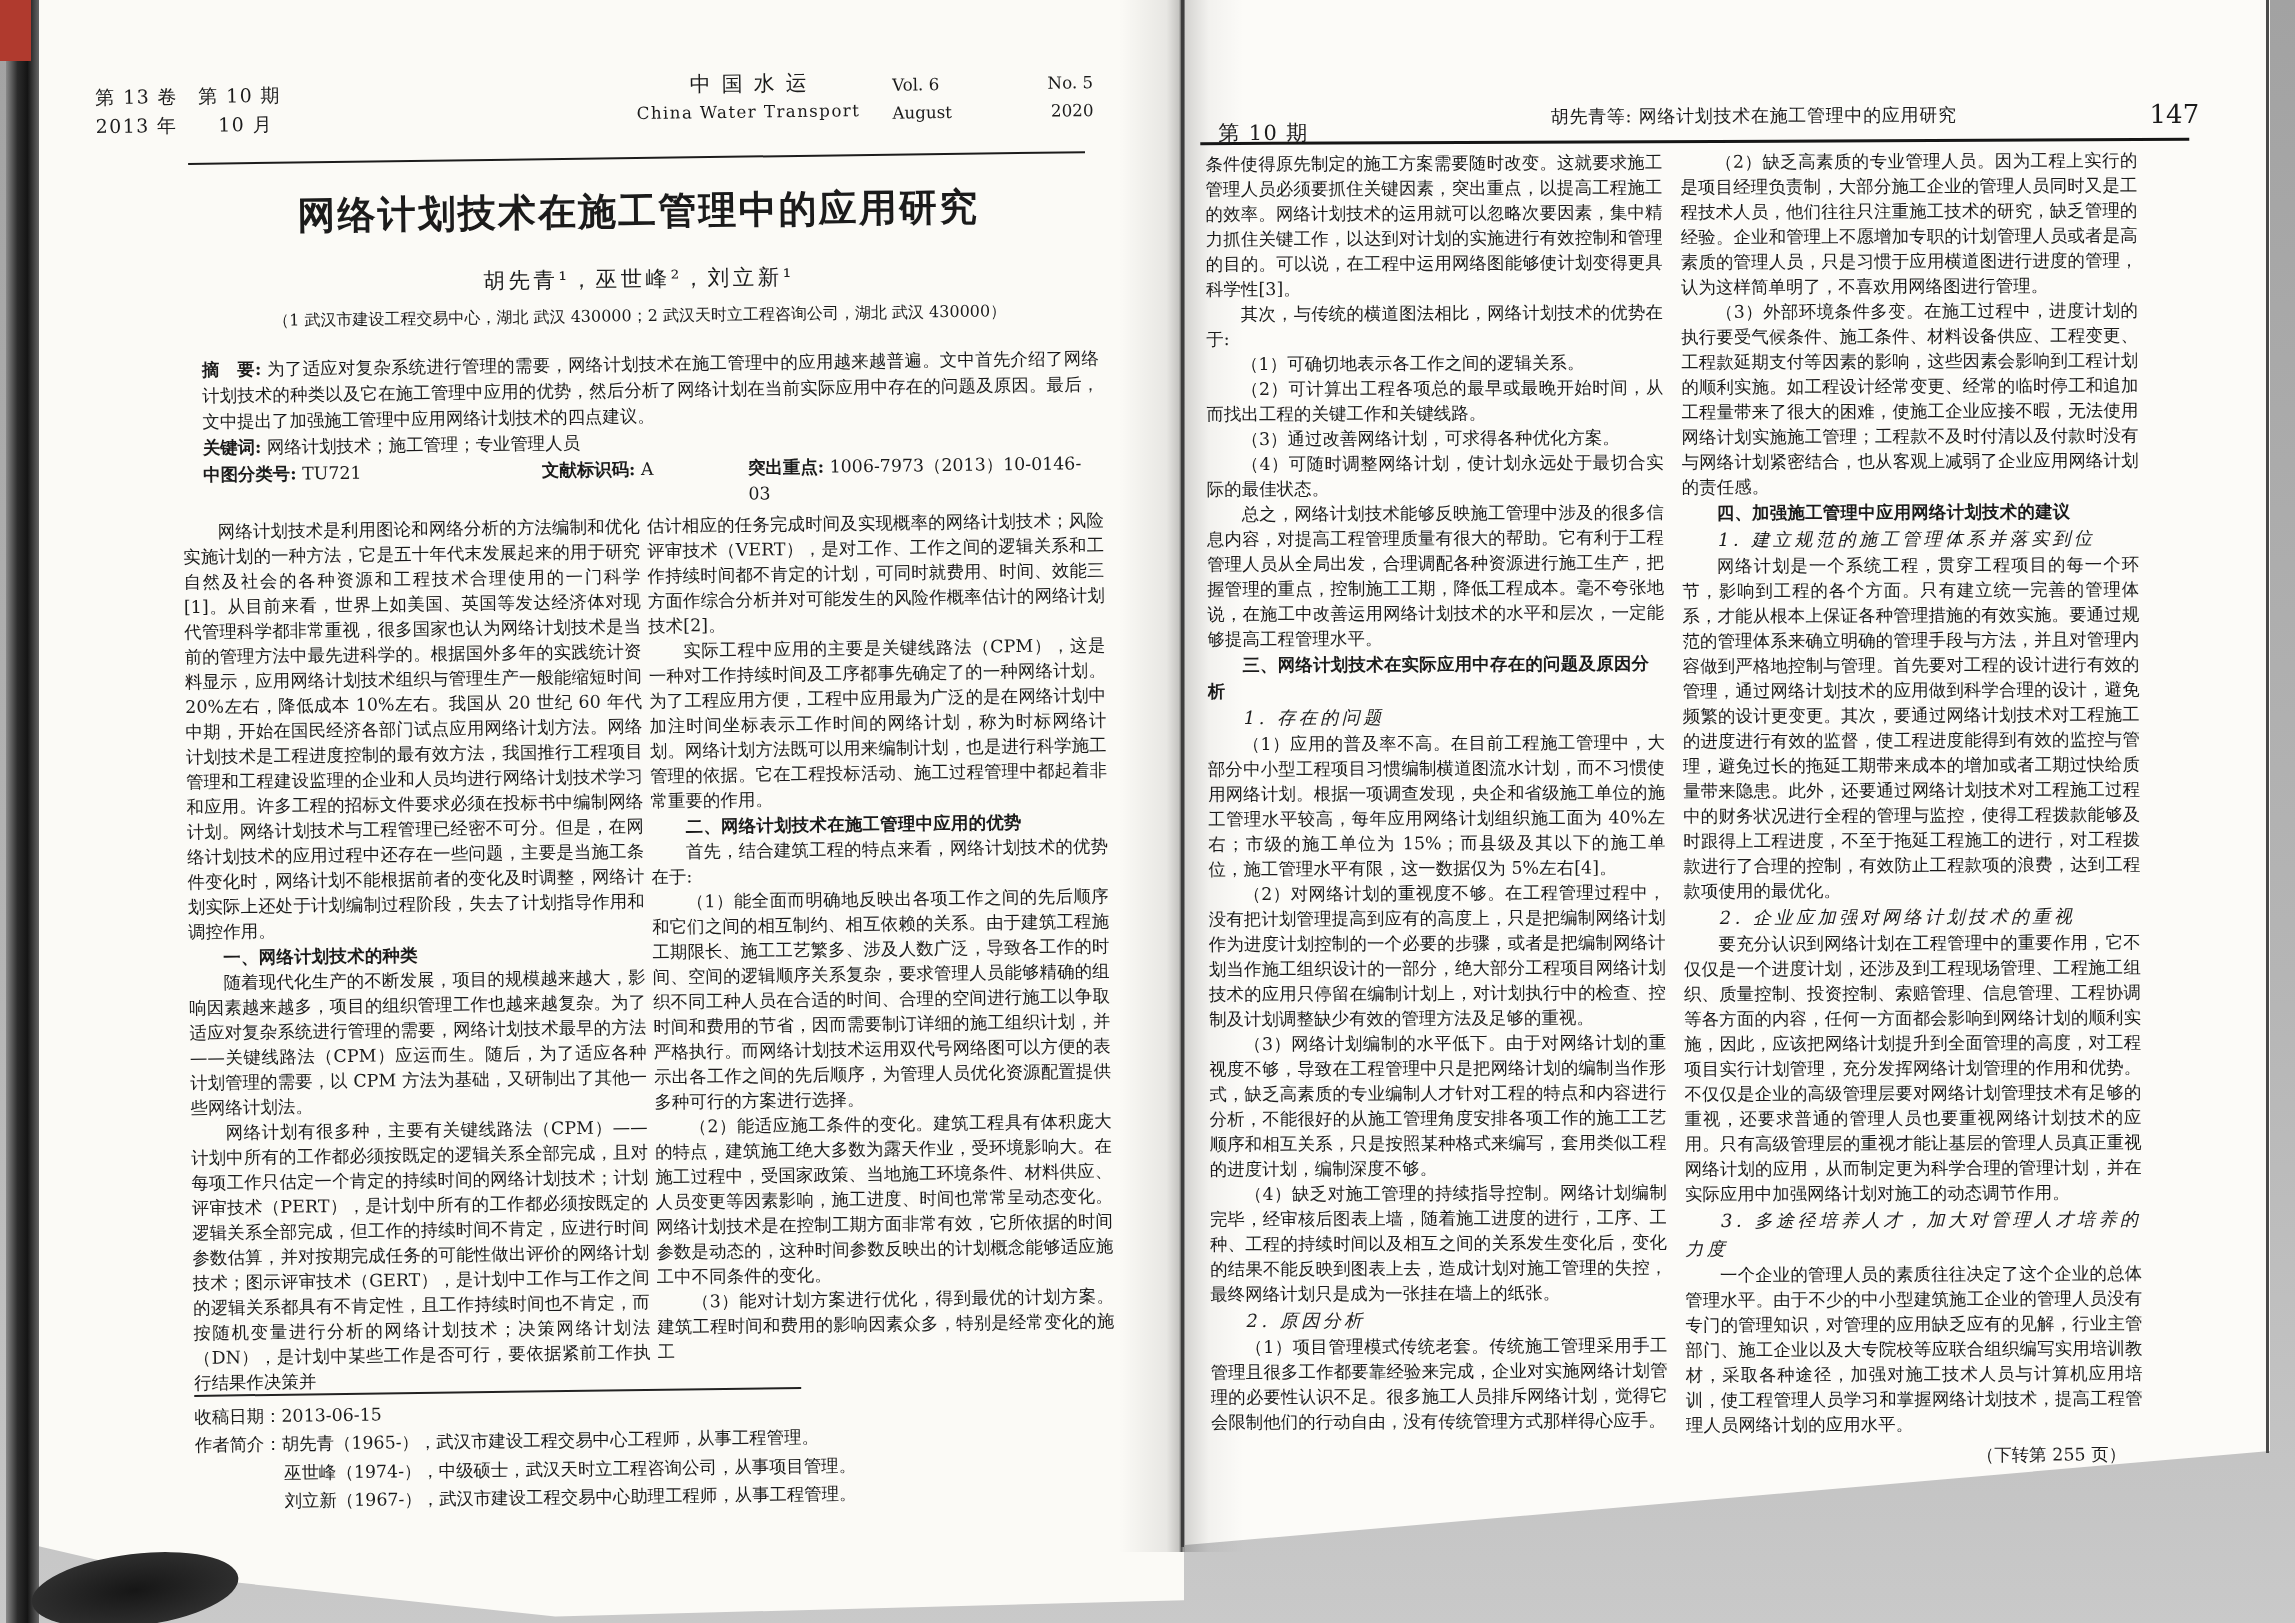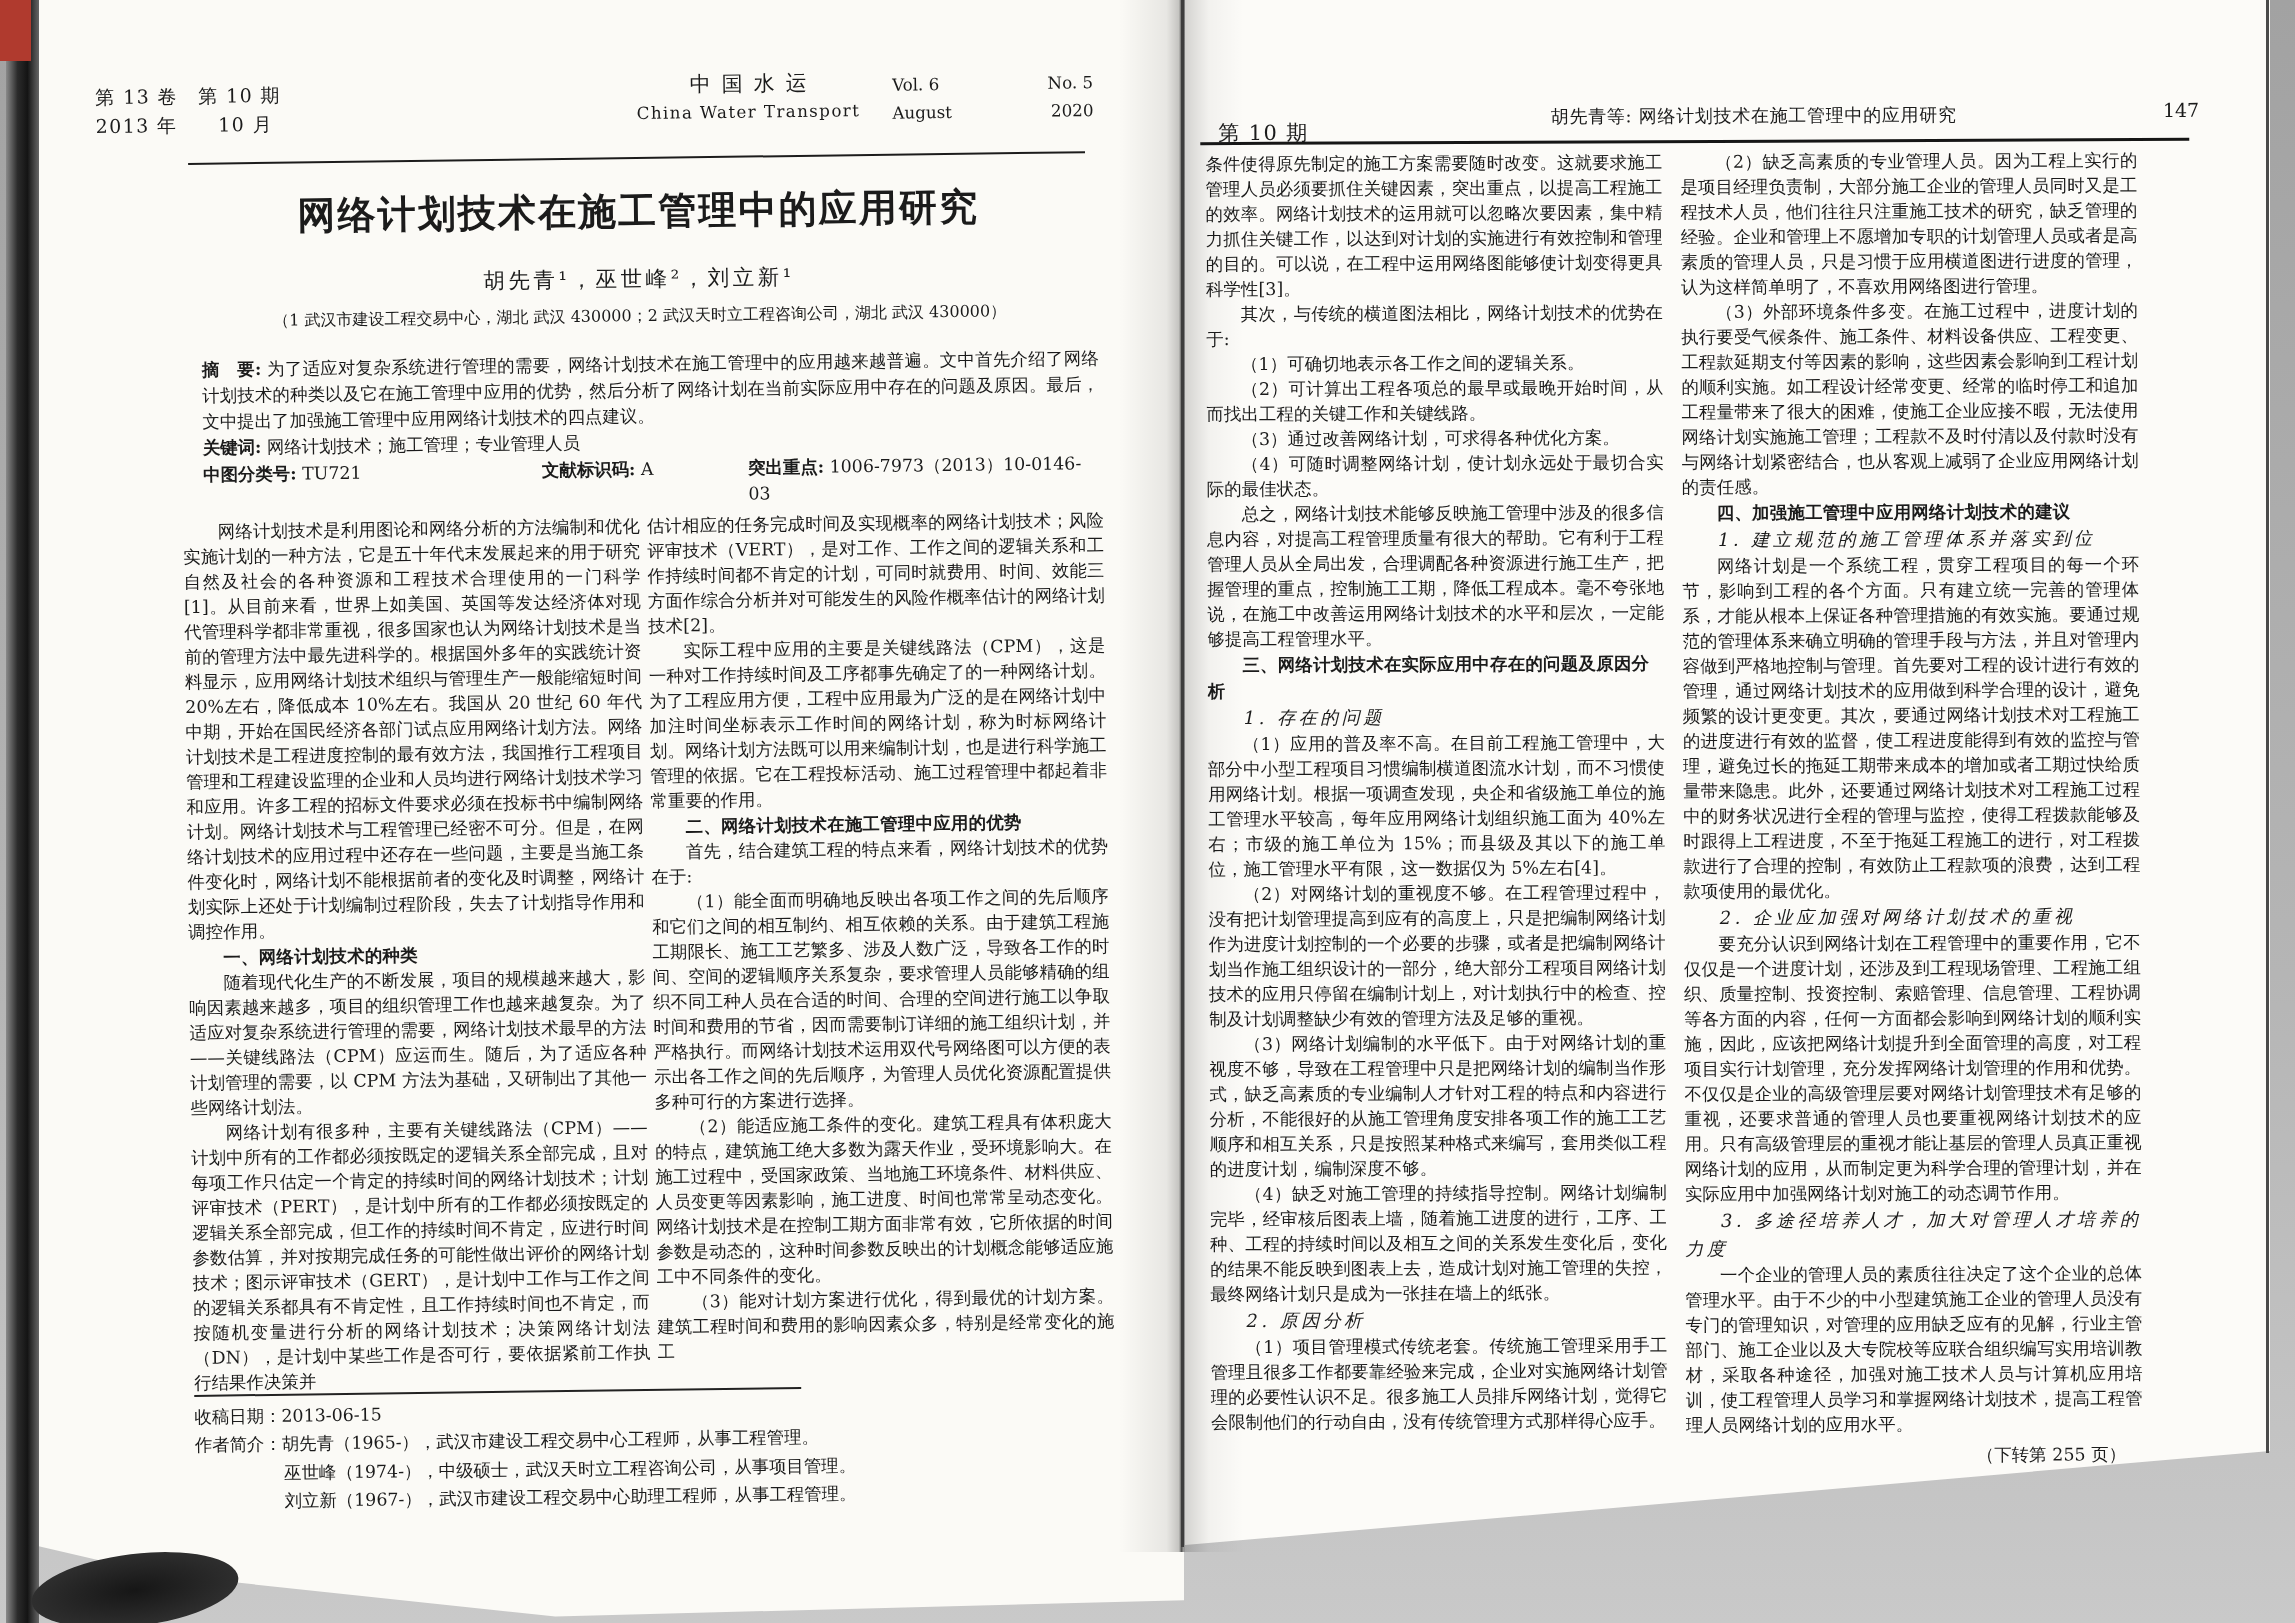--- a/index.html
+++ b/index.html
@@ -54,21 +54,21 @@
     line-height:26px;margin:0;text-indent:2em;text-align:left;letter-spacing:0.3px;}
   .col .sub{font-size:18px;font-style:italic;font-weight:400;line-height:28px;margin:0;text-indent:2em;letter-spacing:3.5px;text-align:left;}
   .cont{text-align:right !important;text-indent:0 !important;padding-right:16.7px;margin-top:5.6px !important;}
   
   .footnote{left:186px;top:1389px;width:930px;font-size:17.4px;line-height:28.5px;}
   .fn-rule{width:607px;height:2.1px;background:#222;margin-bottom:5.6px;}
   .fn-ind{padding-left:89px;}
   
   .rh-issue{left:1221px;top:117px;font-size:21px;letter-spacing:1.4px;}
   .rh-title{left:1319px;top:104px;width:875px;text-align:center;font-size:18px;letter-spacing:0.7px;}
-  .rh-page{left:2140px;top:101px;width:62px;text-align:right;font-size:19px;}
+  .rh-page{left:2140px;top:101px;width:62px;text-align:right;font-size:26px;}
   .rh-rule{left:1203px;top:140px;width:989px;height:2.8px;background:#161616;}
 </style>
 </head>
 <body>
 
 <div class="abs page-white-left"></div>
 <div class="abs page-white-right"></div>
 <div class="abs spine"></div>
 <div class="abs red-mark"></div>
 <div class="abs blob"></div>

